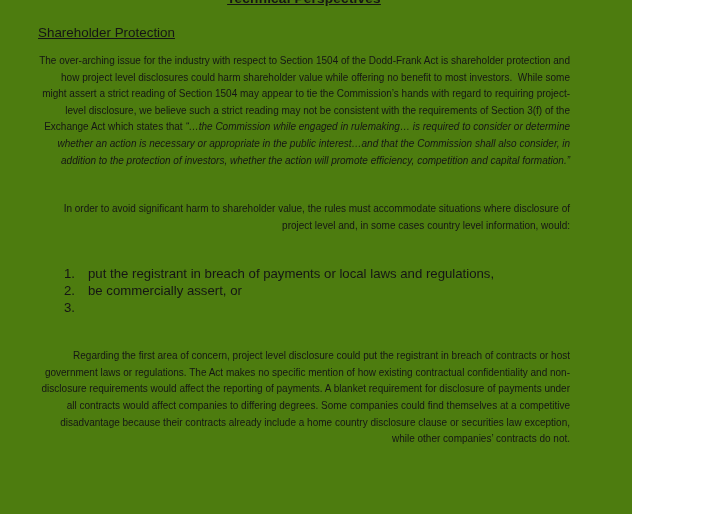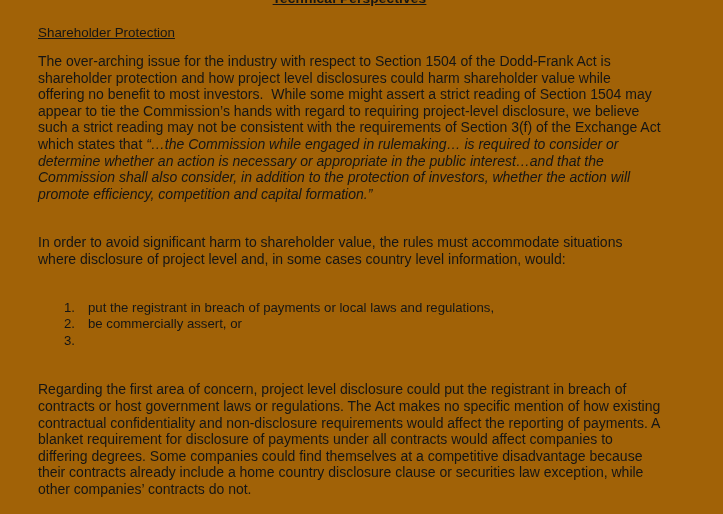--- a/index.html
+++ b/index.html
@@ -2,23 +2,23 @@
 <html><head>
 <meta charset="utf-8">
 <style>
   html, body {
     margin: 0;
     padding: 0;
     background: #ffffff;
   }
   .page {
     position: relative;
-    width: 723px;
+    width: 632px;
     height: 514px;
-    background: #a16207;
+    background: #4d7c0f;
     overflow: hidden;
     font-family: "Liberation Sans", "DejaVu Sans", sans-serif;
     color: #151515;
   }
   .content {
     padding: 0 62px 0 38px;
   }
   .doc-title {
     margin-top: -10px;            
     text-align: center;
@@ -29,23 +29,24 @@
     letter-spacing: 0.2px;
   }
   .section-heading {
     margin-top: 17px;
     font-size: 13.4px;
     line-height: 17px;
     text-decoration: underline;
   }
   p.para {
     margin: 12px 0 0 0;
-    font-size: 14px;
+    font-size: 10px;
     line-height: 16.6px;
     white-space: pre-wrap;
+    text-align: right;
   }
   p.para + p.para, .num-list + p.para, p.para + .num-list {
     margin-top: 32px;
   }
   .quote-italic {
     font-style: italic;
   }
   ol.num-list {
     margin: 16px 0 0 0;
     padding: 0;

